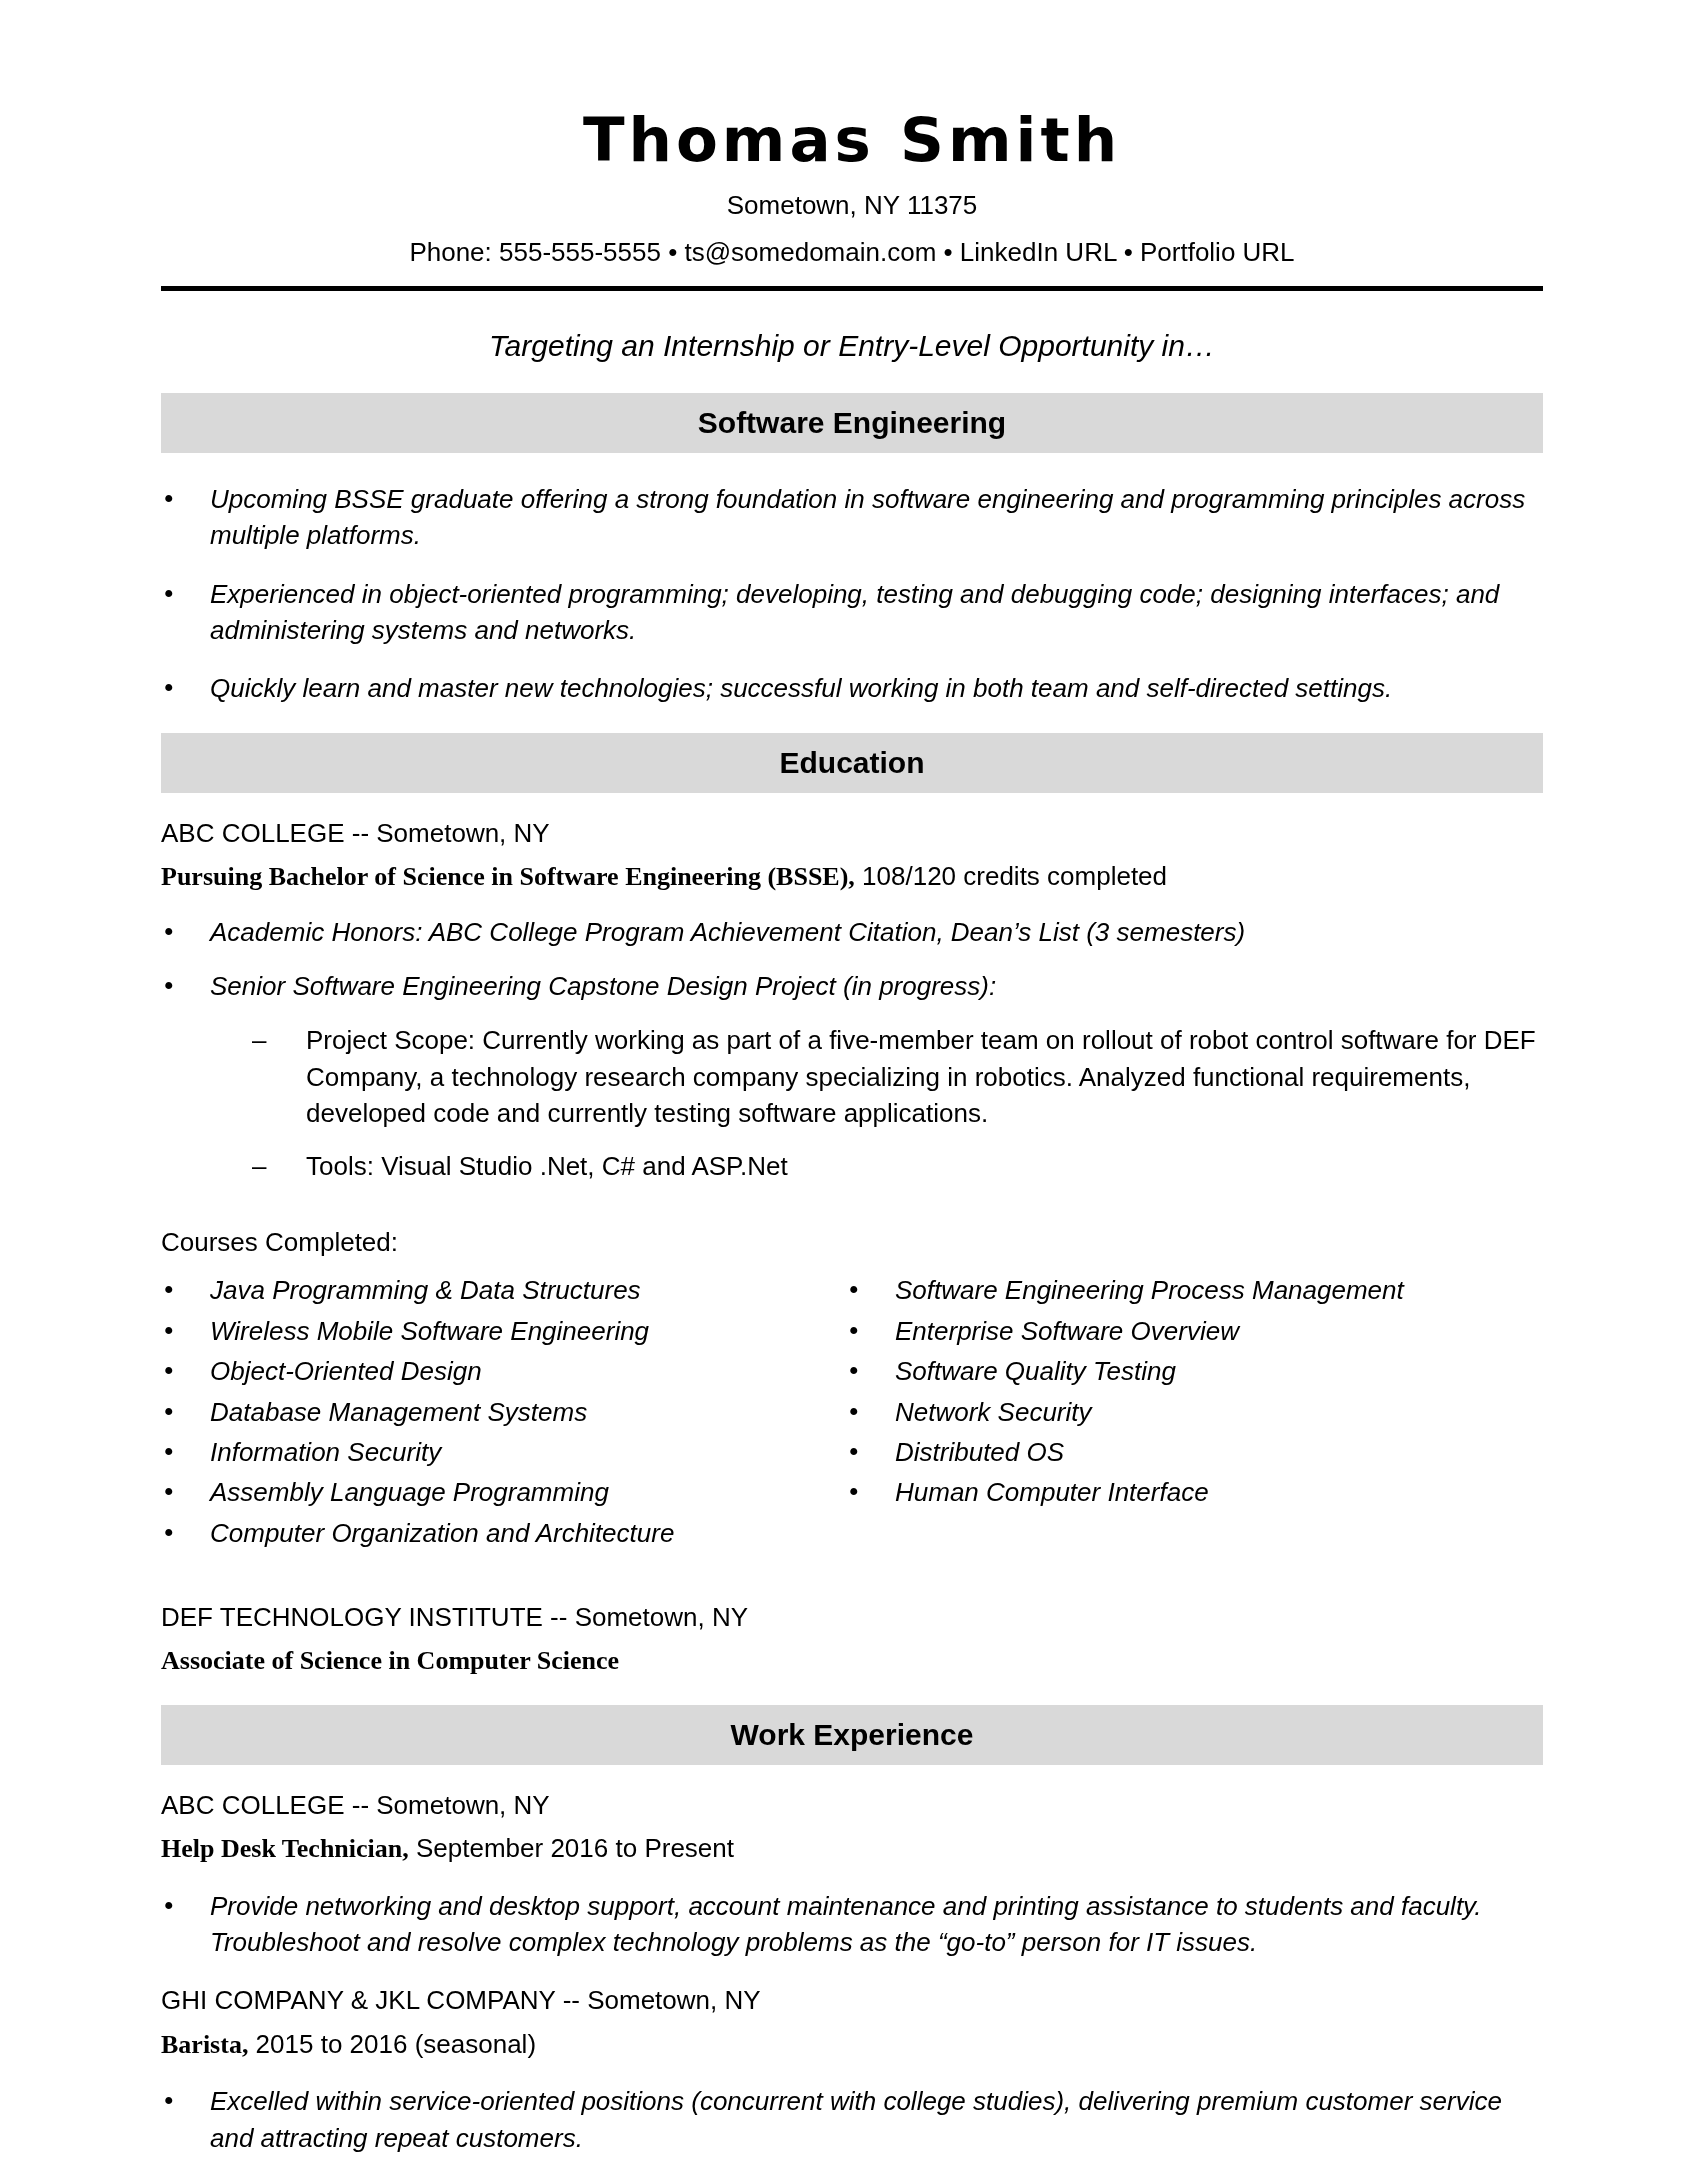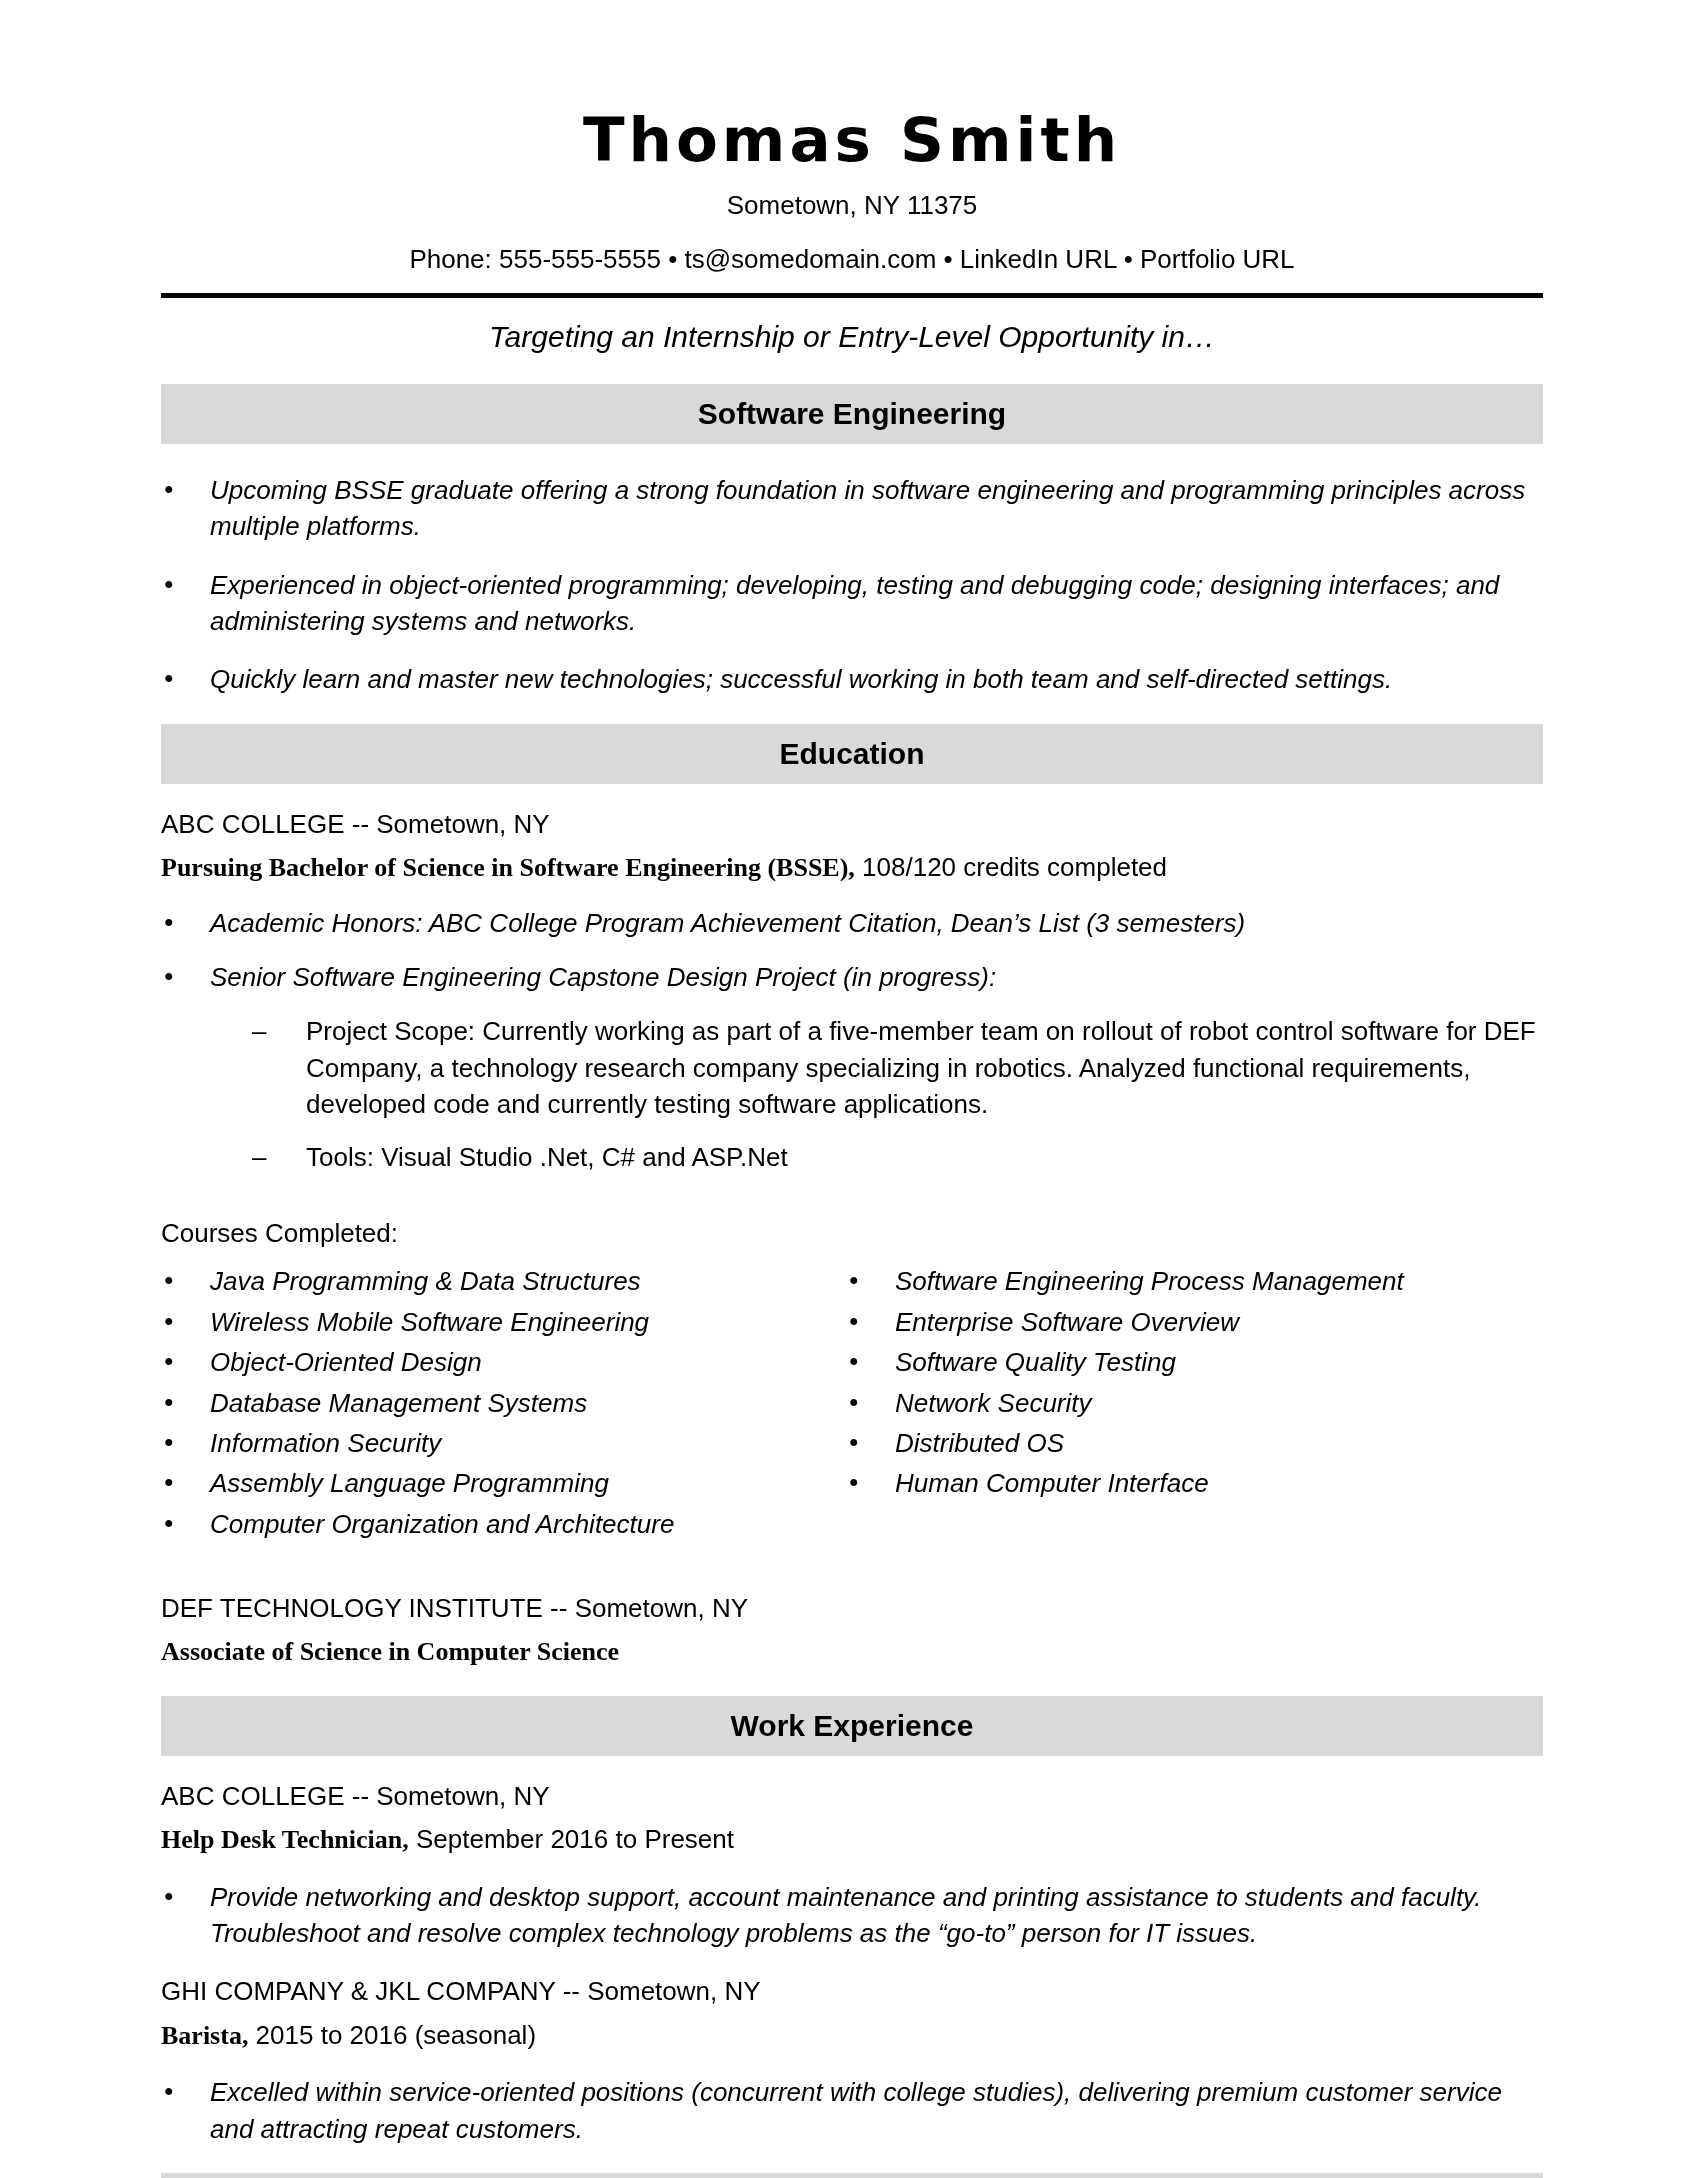--- a/index.html
+++ b/index.html
@@ -23,29 +23,29 @@
   
   .rheader { text-align: center; }
   .rheader h1 {
     font-size: 61px;
     font-weight: bold;
     letter-spacing: 4px;
     line-height: 1.15;
     font-family: "DejaVu Sans", "Liberation Sans", sans-serif;
   }
   .loc { margin-top: 12px; }
-  .contact { margin-top: 17px; }
+  .contact { margin-top: 10px; }
   .rule {
     border: none;
     height: 5px;
     background: var(--rule, #000);
     margin-top: 16px;
   }
   .tagline {
-    margin-top: 18px;
+    margin-top: 34px;
     text-align: center;
     font-style: italic;
     font-size: 30px;
   }
   
   .secbar {
     background: var(--bar-bg, #d9d9d9);
     text-align: center;
     font-weight: bold;
     font-size: 30px;

